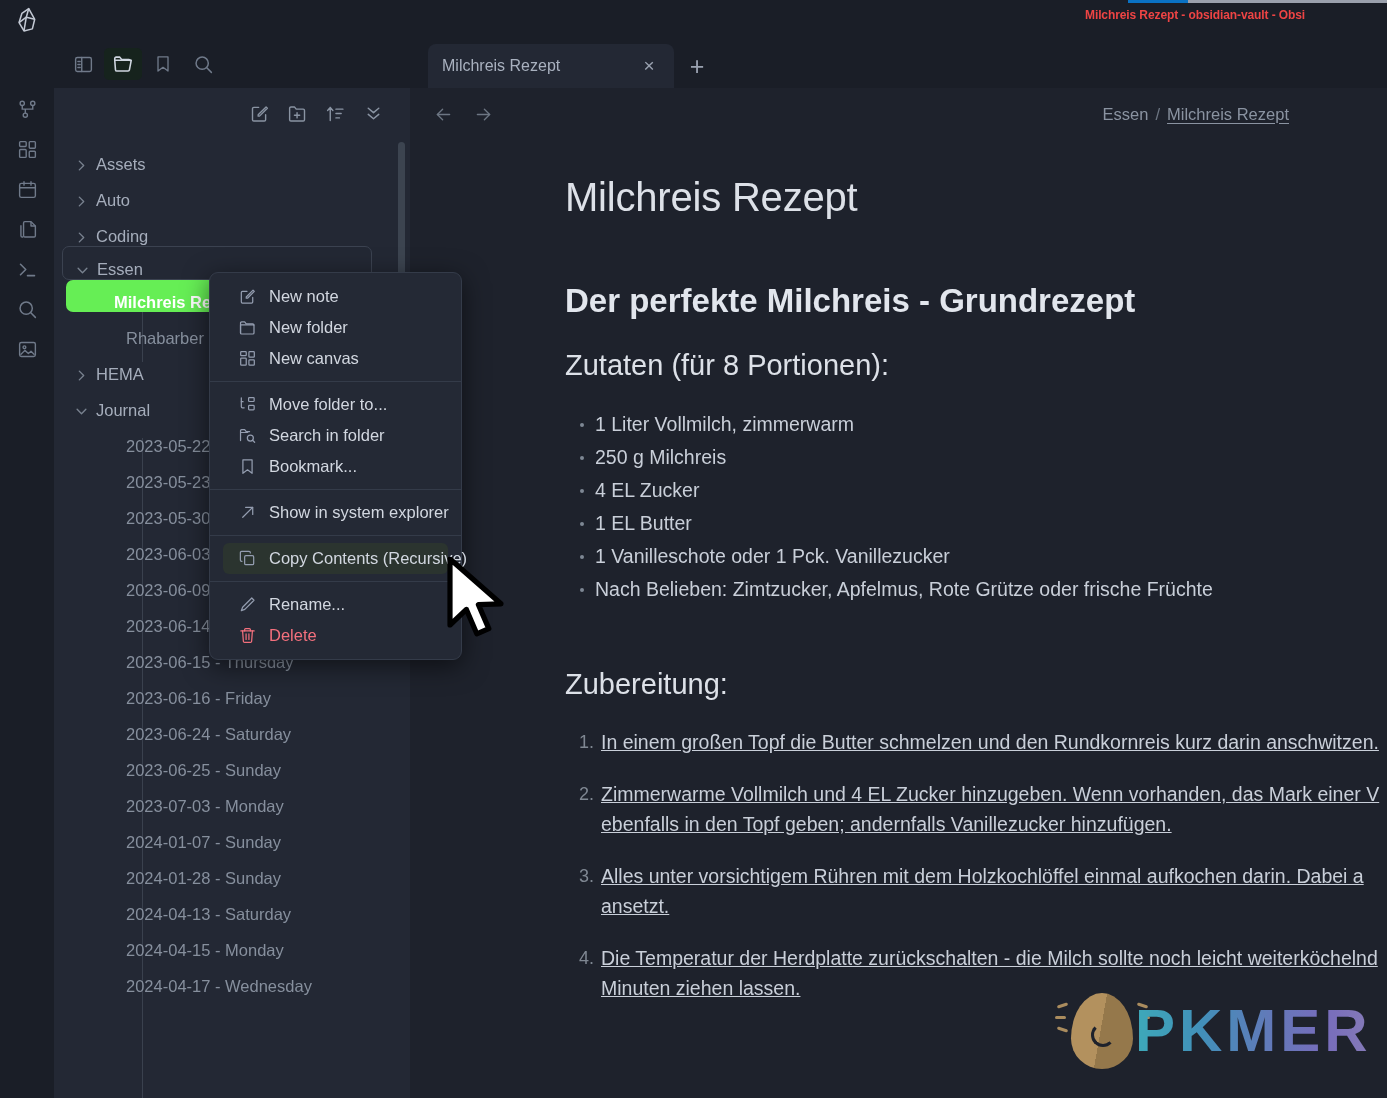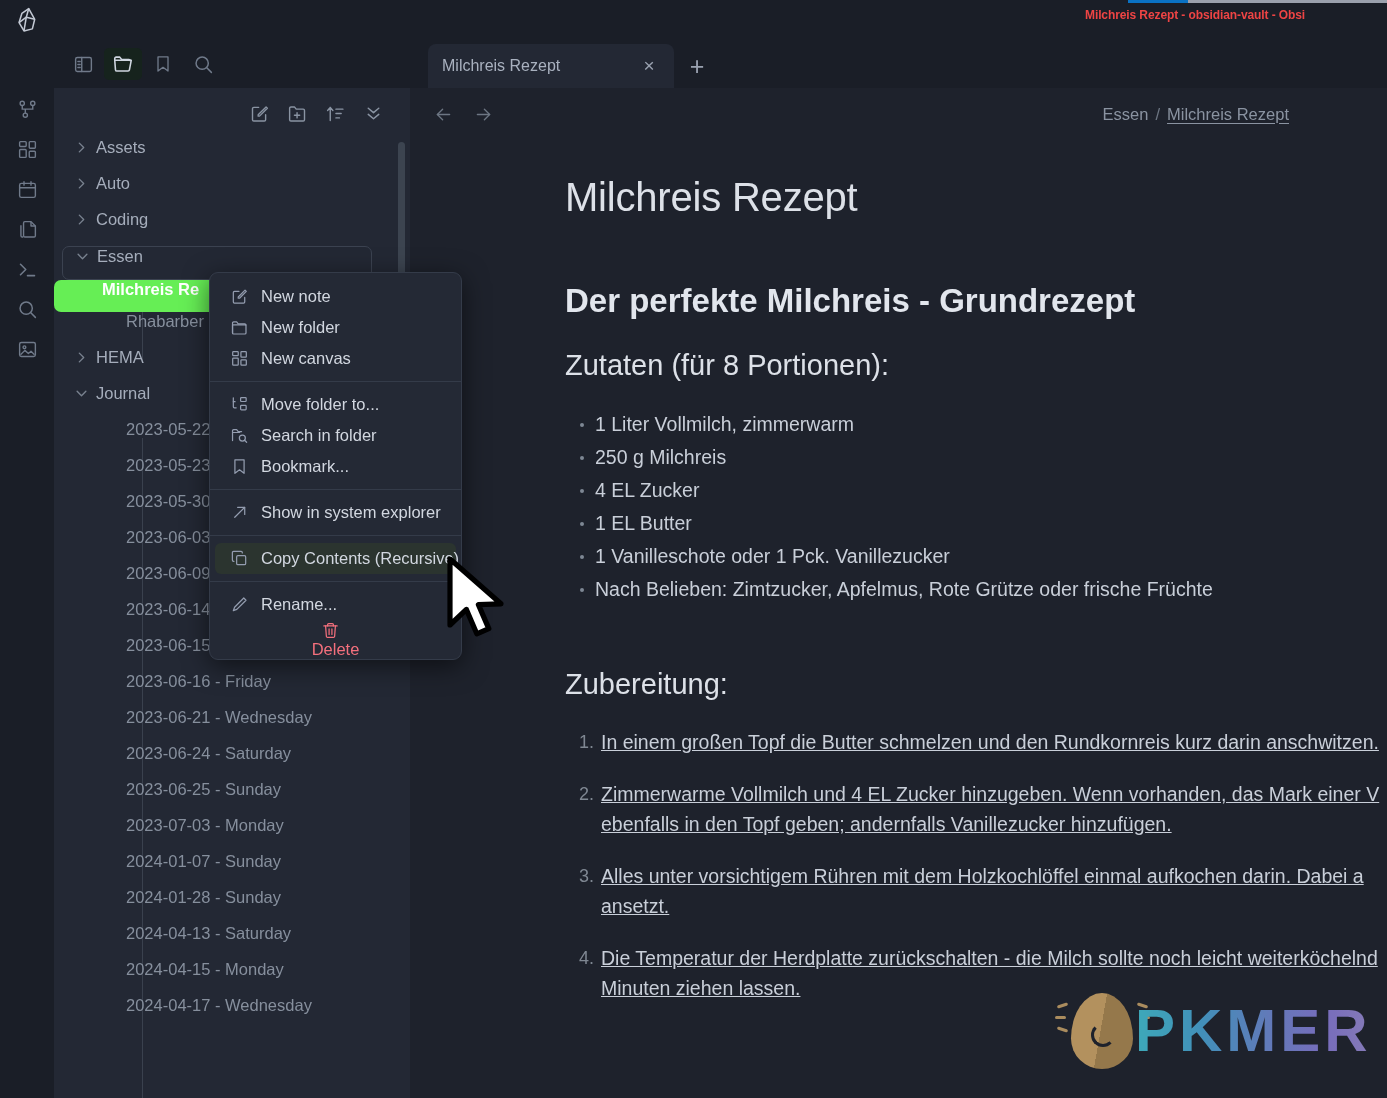--- a/index.html
+++ b/index.html
@@ -117,21 +117,21 @@
 
   .tree {
     position: absolute;
     top: 50px; left: 0;
     width: 356px; height: 960px;
     overflow: hidden;
     font-size: 16.5px;
   }
   .tree-row {
     position: relative;
-    display: flex; align-items: flex-start;
+    display: flex; align-items: flex-end;
     height: 36px;
     padding-left: 18px;
     color: #9aa2b0;
     cursor: pointer;
     white-space: nowrap;
   }
   .tree-row .chev {
     width: 18px; height: 18px;
     display: flex; align-items: center; justify-content: center;
     color: #79828f;
@@ -152,21 +152,21 @@
     border-radius: 7px;
     height: 34px;
     width: 310px;
   }
 
   .tree-row.active-green {
     background: #66ee55;
     color: #ffffff;
     font-weight: bold;
     border-radius: 7px;
-    margin-left: 0;
+    margin-left: 12px;
     width: 270px;
     padding-left: 48px;
     height: 32px;
   }
   .tree-row.active-green .label { color: #ffffff; }
 
   .guide-line {
     position: absolute;
     left: 88px;
     width: 1px;
@@ -378,38 +378,38 @@
     border: 1px solid #343b49;
     border-radius: 9px;
     padding: 8px 0;
     z-index: 40;
     box-shadow: 0 6px 26px rgba(0,0,0,0.55);
   }
   .ctx-item {
     display: flex; align-items: center;
     height: 31px;
     padding: 0 12px;
-    margin: 0 5px;
+    margin: 0 13px;
     border-radius: 6px;
     color: #d2d7e0;
     font-size: 16.5px;
     cursor: pointer;
     white-space: nowrap;
   }
   .ctx-item .ci {
     width: 24px; height: 20px;
     display: flex; align-items: center; justify-content: center;
     margin-right: 10px;
     color: #949db0;
     flex: 0 0 auto;
   }
   .ctx-item.highlight {
     background: #2b342f;
   }
-  .ctx-item.danger { color: #f4707d; flex-direction: column; }
+  .ctx-item.danger { color: #f4707d; }
   .ctx-item.danger .ci { color: #f4707d; }
   .ctx-sep {
     height: 1px;
     background: #343b49;
     margin: 7px 0;
   }
 
   
   .cursor {
     position: absolute;
@@ -620,23 +620,20 @@
             <span class="label">2023-06-09</span>
           </div>
           <div class="tree-row file">
             <span class="label">2023-06-14</span>
           </div>
           <div class="tree-row file">
             <span class="label">2023-06-15 - Thursday</span>
           </div>
           <div class="tree-row file">
             <span class="label">2023-06-16 - Friday</span>
-          </div>
-          <div class="tree-row file">
-            <span class="label">2023-06-21 - Wednesday</span>
           </div>
           <div class="tree-row file">
             <span class="label">2023-06-24 - Saturday</span>
           </div>
           <div class="tree-row file">
             <span class="label">2023-06-25 - Sunday</span>
           </div>
           <div class="tree-row file">
             <span class="label">2023-07-03 - Monday</span>
           </div>

